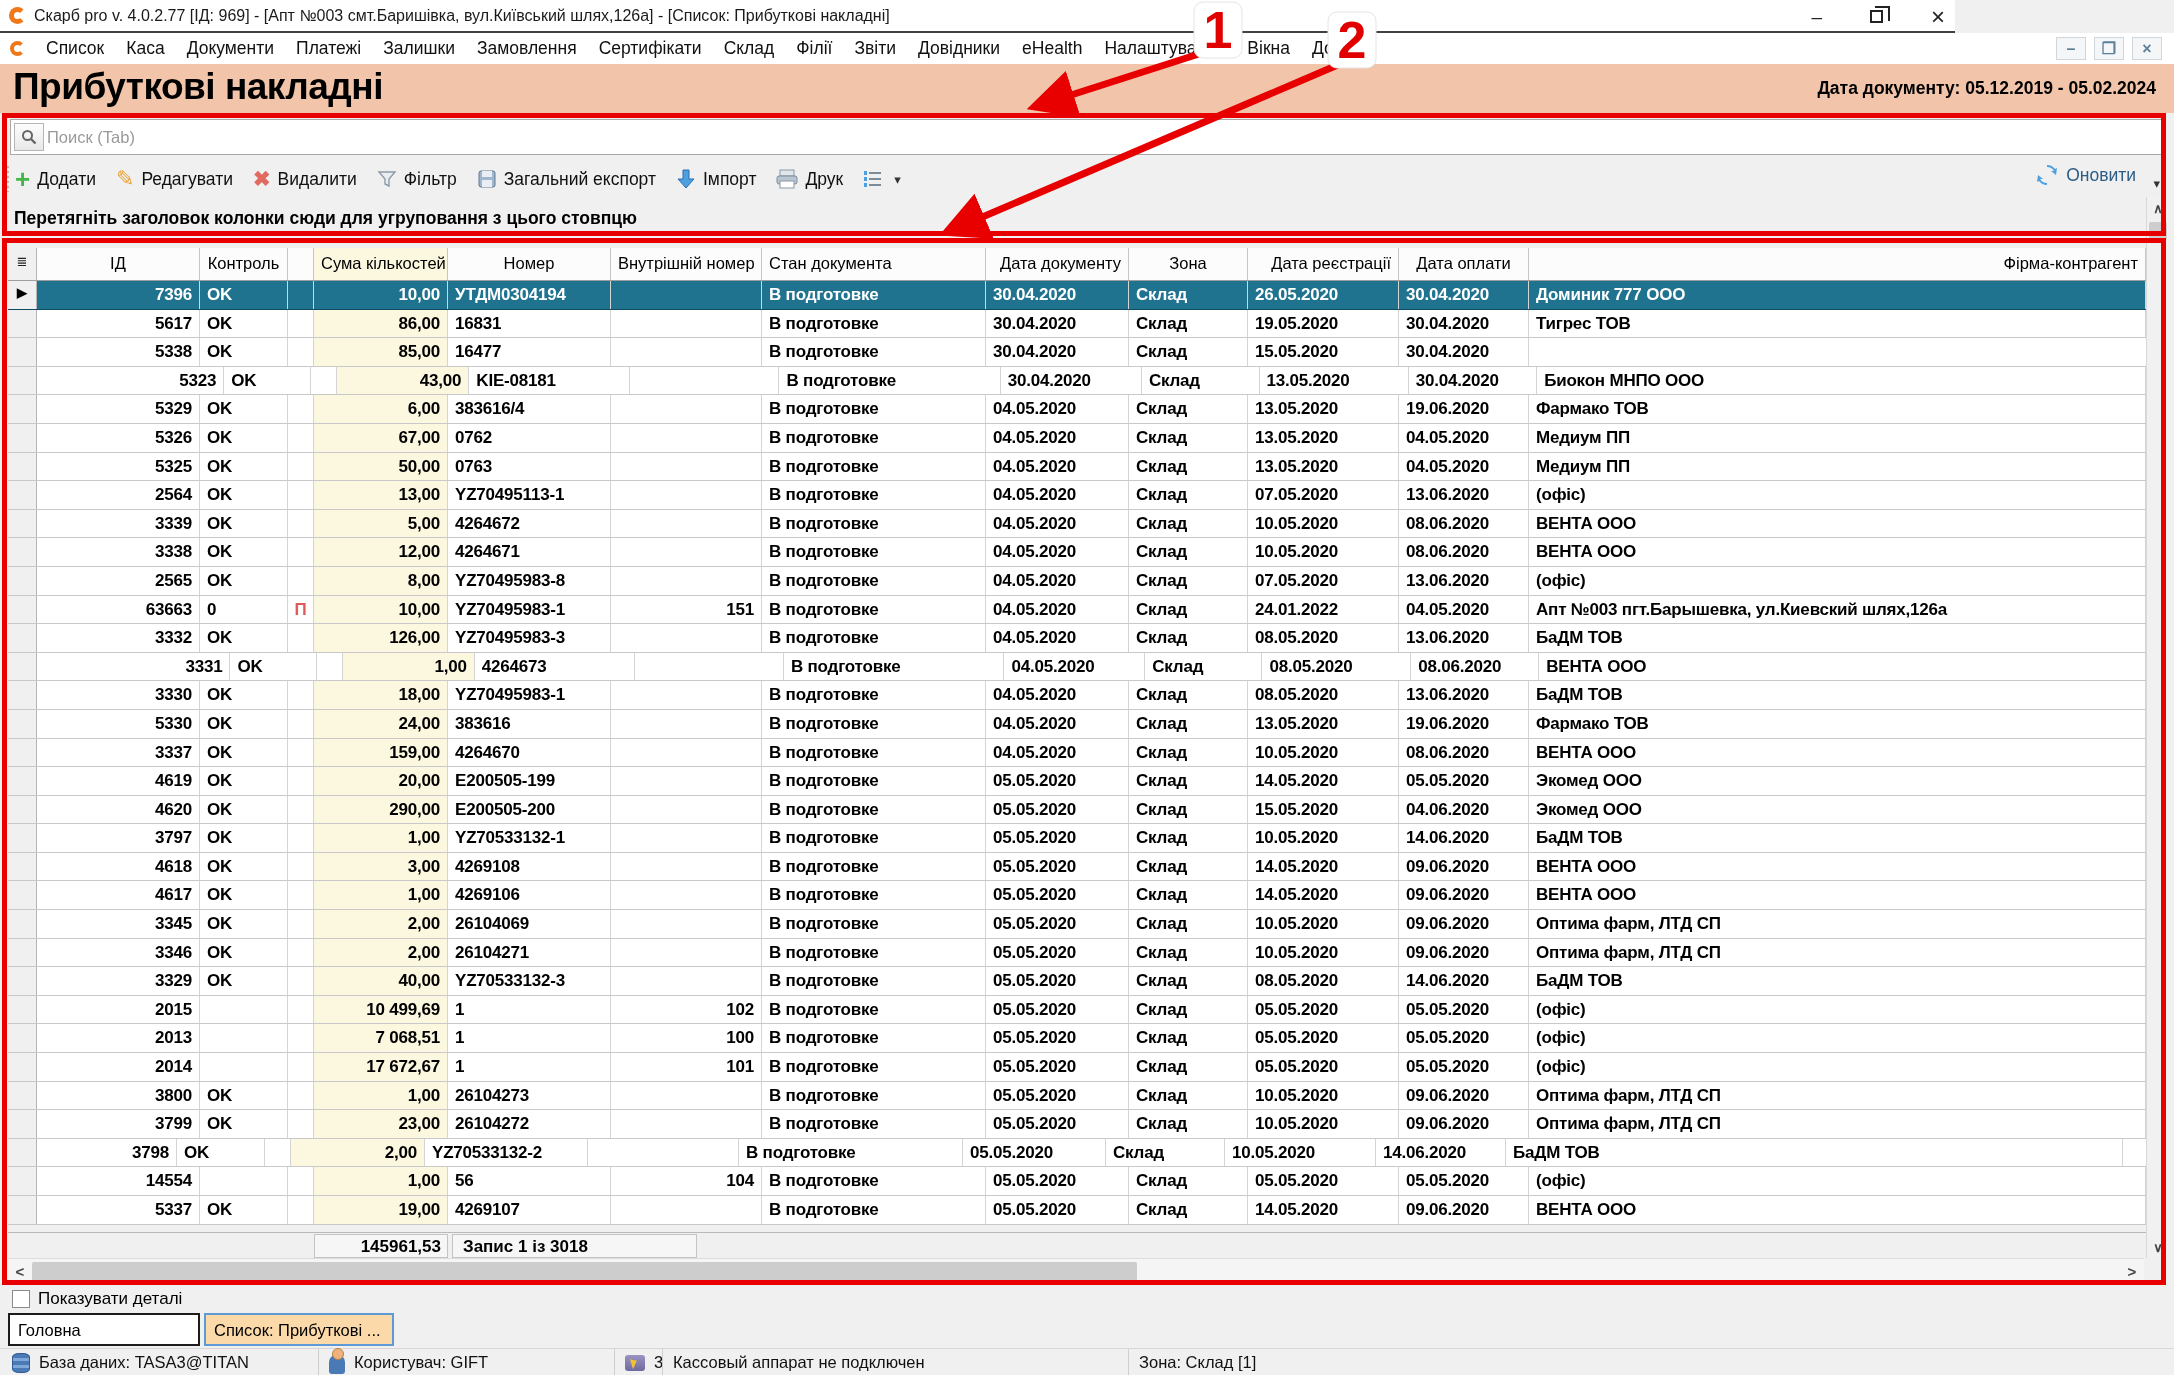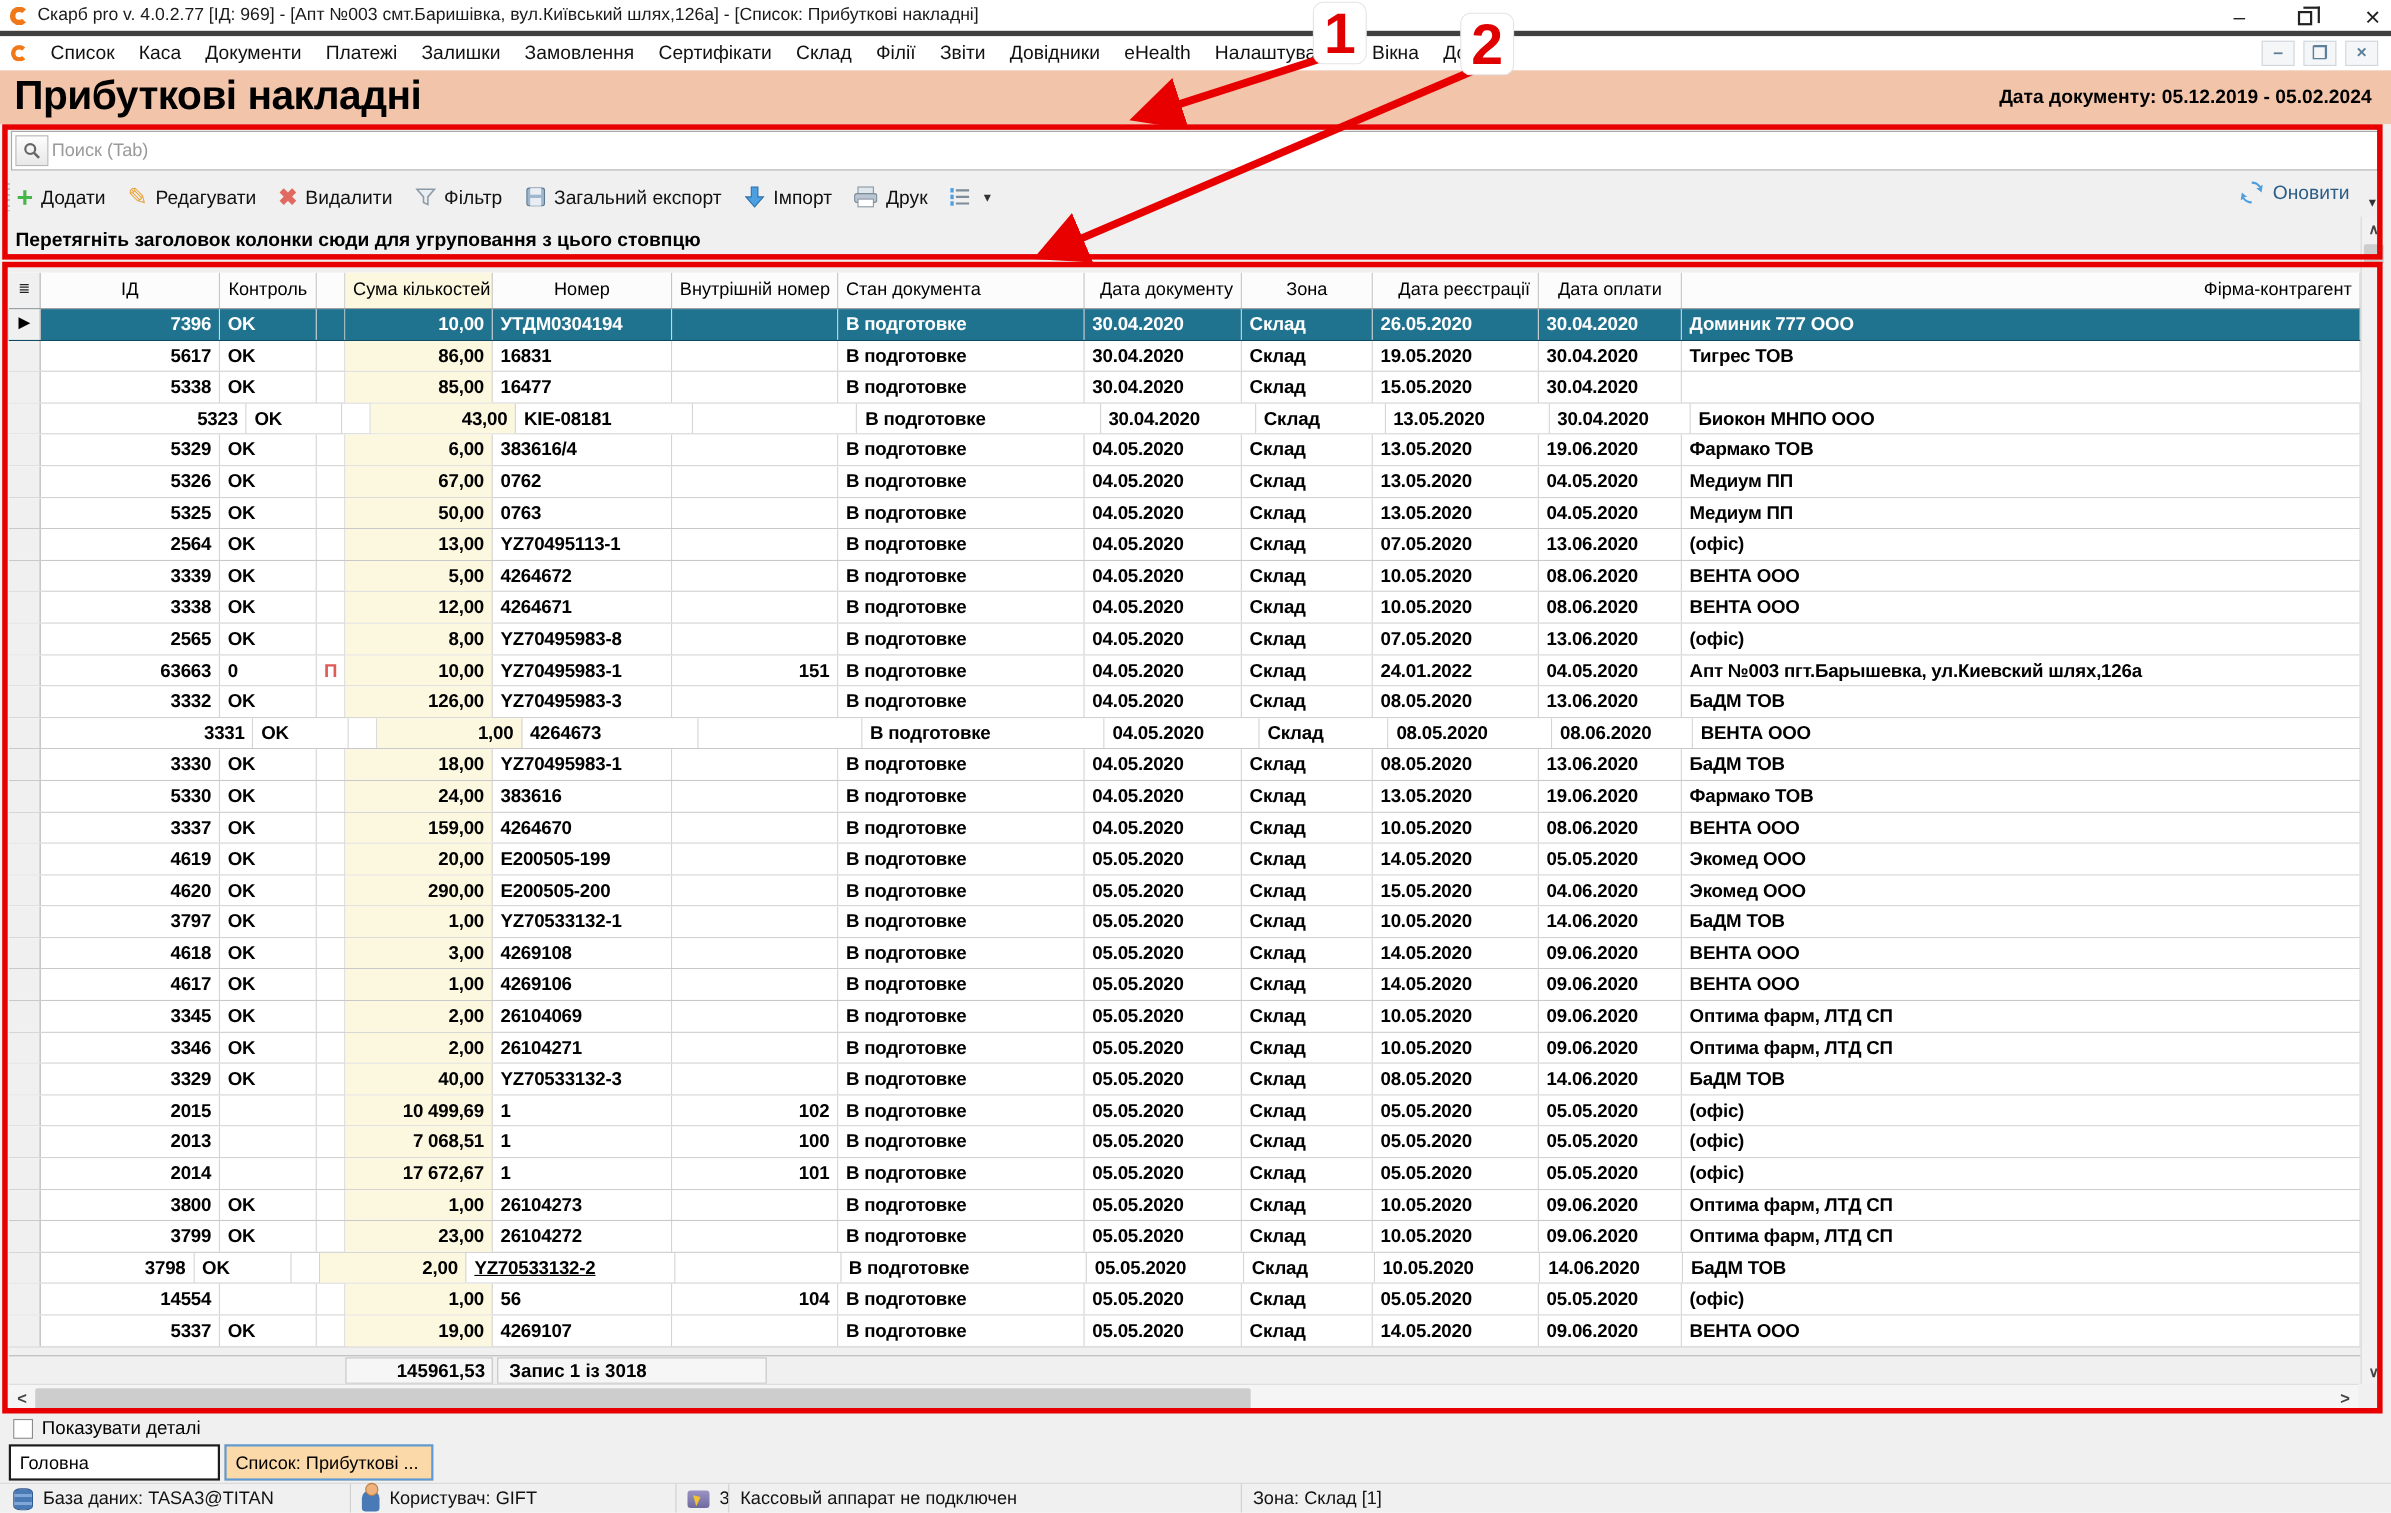--- a/index.html
+++ b/index.html
@@ -1,21 +1,21 @@
 <!DOCTYPE html>
 <html><head>
 <meta charset="utf-8">
 <style>
   *{box-sizing:border-box;margin:0;padding:0}
   html,body{width:2174px;height:1375px;overflow:hidden}
   body{position:relative;font-family:"Liberation Sans",sans-serif;background:#f0f0f0;color:#000}
   .abs{position:absolute}
 
   
-  .titlebar{left:0;top:0;width:2174px;height:33px;background:#fff;border-bottom:5px solid #404040;display:flex;align-items:center}
+  .titlebar{left:0;top:0;width:1955px;height:33px;background:#fff;border-bottom:2px solid #404040;display:flex;align-items:center}
   .logo{width:17px;height:17px;border:5px solid #f07818;border-radius:50%;border-right-color:transparent;margin:0 8px 0 9px}
   .wtitle{font-size:16px;color:#1a1a1a}
   .wcontrols{position:absolute;right:10px;top:0;height:33px;display:flex;align-items:center;gap:48px;color:#222}
   .wc{font-size:19px;line-height:1;cursor:default}
   .wc-restore{width:13px;height:13px;border:2px solid #222;position:relative;background:#fff}
   .wc-restore::before{content:"";position:absolute;left:3px;top:-6px;width:13px;height:13px;border:2px solid #222;border-bottom:none;border-left:none}
 
   
   .menubar{left:0;top:33px;width:2174px;height:31px;background:#fff;display:flex;align-items:center}
   .mlogo{width:15px;height:15px;border:4px solid #f07818;border-radius:50%;border-right-color:transparent;margin:0 10px 0 10px}
@@ -692,21 +692,21 @@
           <div class="tcell col-reg" style="width: 151px;">10.05.2020</div>
           <div class="tcell col-pay" style="width: 130px;">09.06.2020</div>
           <div class="tcell col-firm" style="width: 617px;">Оптима фарм, ЛТД СП</div>
         </div>
         <div class="trow">
           <div class="tcell col-ind" style="width: 29px;"></div>
           <div class="tcell col-id" style="width: 140px;">3798</div>
           <div class="tcell col-control" style="width: 88px;">OK</div>
           <div class="tcell col-p" style="width: 26px;"></div>
           <div class="tcell col-qty" style="width: 134px;">2,00</div>
-          <div class="tcell col-number" style="width: 190px; text-decoration: underline;">YZ70533132-2</div>
+          <div class="tcell col-number" style="width: 163px;">YZ70533132-2</div>
           <div class="tcell col-internal" style="width: 151px;"></div>
           <div class="tcell col-state" style="width: 224px;">В подготовке</div>
           <div class="tcell col-doc" style="width: 143px;">05.05.2020</div>
           <div class="tcell col-zone" style="width: 119px;">Склад</div>
           <div class="tcell col-reg" style="width: 151px;">10.05.2020</div>
           <div class="tcell col-pay" style="width: 130px;">14.06.2020</div>
           <div class="tcell col-firm" style="width: 617px;">БаДМ ТОВ</div>
         </div>
         <div class="trow">
           <div class="tcell col-ind" style="width: 29px;"></div>

